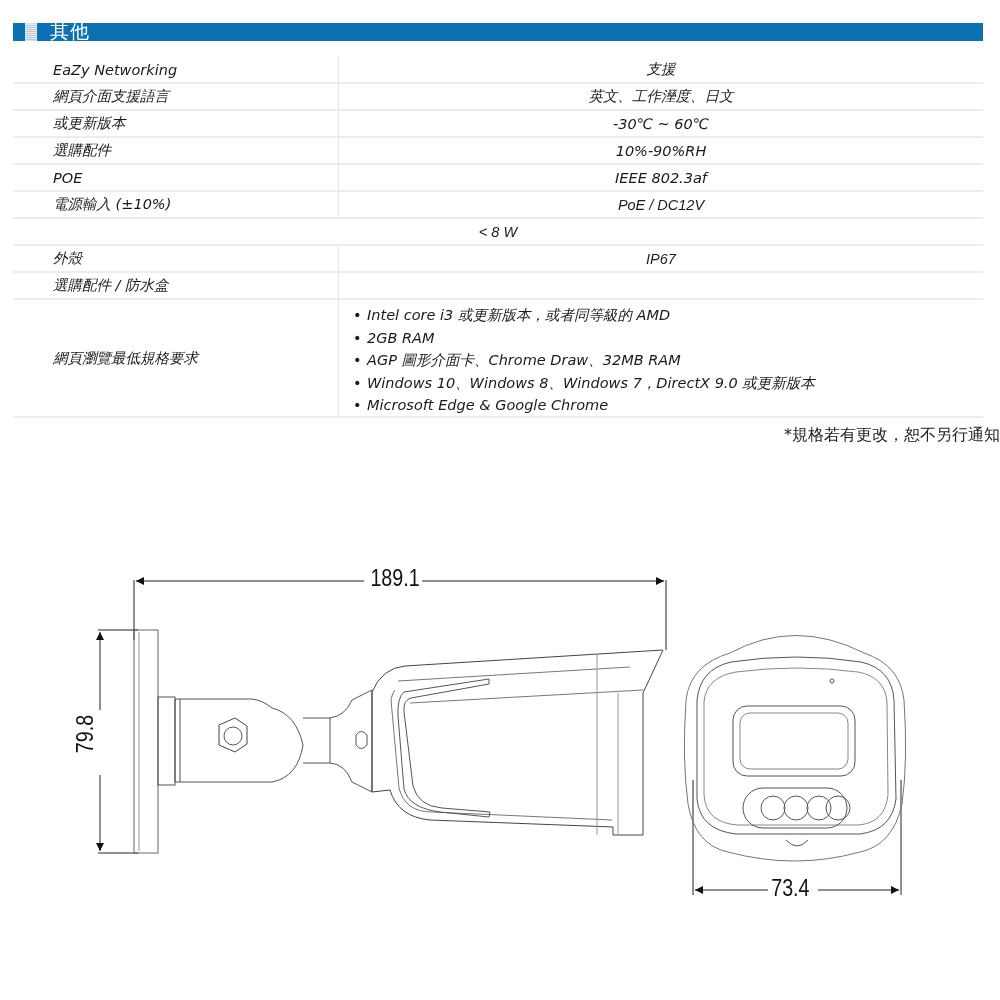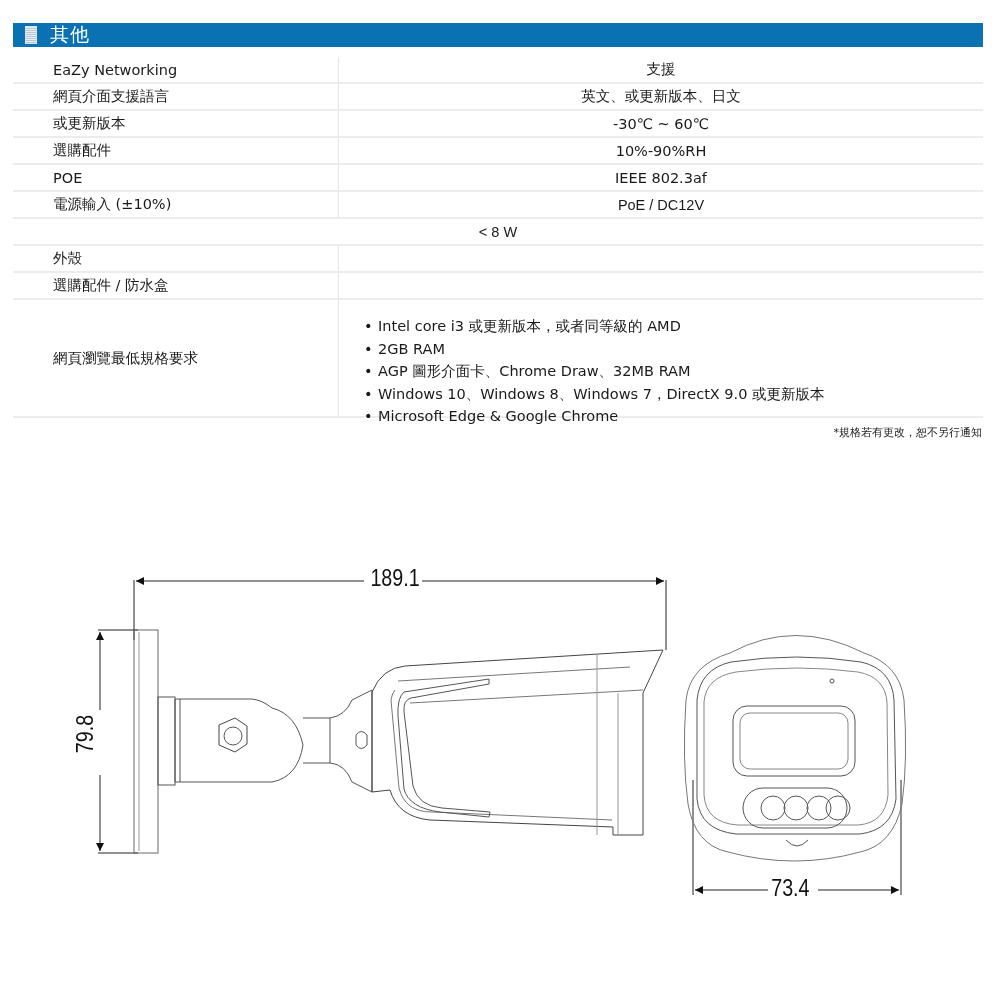--- a/index.html
+++ b/index.html
@@ -1,40 +1,40 @@
 <!DOCTYPE html>
 <html><head>
 <meta charset="utf-8">
 <style>
   html, body { margin: 0; padding: 0; background: #ffffff; }
   body { width: 1000px; height: 1000px; position: relative; overflow: hidden;
          font-family: "DejaVu Sans", "Liberation Sans", sans-serif; color: #1a1a1a; }
 
-  .section-header { position: absolute; left: 13px; top: 23px; width: 970px; height: 24px;
+  .section-header { position: absolute; left: 13px; top: 23px; width: 970px; height: 18px;
     background: #0a72b3; display: flex; align-items: center; box-sizing: border-box;
     padding-left: 12px; }
   .header-icon { width: 12px; height: 18px; margin-right: 13px;
     background: repeating-linear-gradient(to bottom, #e9eef2 0 1px, #b8c6d1 1px 2px);
     border: 1px solid #d8e2ea; box-sizing: border-box; }
   .header-title { color: #ffffff; font-size: 19px; letter-spacing: 1px; }
 
-  .spec-table { position: absolute; left: 13px; top: 57px; width: 970px; border-collapse: collapse; }
+  .spec-table { position: absolute; left: 13px; top: 57px; width: 970px; border-collapse: collapse; font-style: italic; }
   .spec-row { display: flex; border-bottom: 2px solid #ececec; box-sizing: border-box; height: 27px; }
   .spec-label { width: 326px; border-right: 1px solid #e4e4e4; box-sizing: border-box;
     padding-left: 40px; font-size: 14.5px; display: flex; align-items: center; }
   .spec-value { flex: 1; font-size: 14.5px; display: flex; align-items: center; justify-content: center; }
   .spec-value.arial { font-family: "Liberation Sans", sans-serif; }
 
   .spec-row.tall { height: 118px; border-bottom: 2px solid #ececec; }
   .spec-row.tall .spec-value { justify-content: flex-start; align-items: flex-start; }
-  .req-list { list-style: none; margin: 11px; padding: 4px 0 0 14px; }
+  .req-list { list-style: none; margin: 0; padding: 4px 0 0 14px; }
   .req-list li { font-size: 14.5px; line-height: 22.6px; position: relative; padding-left: 14px; }
   .req-list li::before { content: "•"; position: absolute; left: 0; top: 0; }
 
-  .disclaimer { position: absolute; right: 18px; top: 425px; font-size: 11px; color: #222; }
+  .disclaimer { position: absolute; right: 0; top: 425px; font-size: 16px; color: #222; }
 
   .drawing { position: absolute; left: 0; top: 540px; width: 884px; height: 400px; }
   .dim-label { position: absolute; font-family: "Liberation Sans", sans-serif; font-size: 24px;
     color: #111; background: #fff; transform: scaleX(0.82); }
   .dim-width { left: 362px; top: 24px; padding: 0 3px; }
   .dim-height { left: 62px; top: 180px; transform: rotate(-90deg) scaleX(0.82); }
   .dim-depth { left: 764px; top: 334px; padding: 0 3px; }
 </style>
 </head>
 <body>
@@ -44,21 +44,21 @@
   <span class="header-title">其他</span>
 </div>
 
 <div class="spec-table">
   <div class="spec-row">
     <div class="spec-label">EaZy Networking</div>
     <div class="spec-value">支援</div>
   </div>
   <div class="spec-row">
     <div class="spec-label">網頁介面支援語言</div>
-    <div class="spec-value">英文、或更新版本、日文</div>
+    <div class="spec-value">英文、工作溼度、日文</div>
   </div>
   <div class="spec-row">
     <div class="spec-label">或更新版本</div>
     <div class="spec-value">-30℃  ~ 60℃</div>
   </div>
   <div class="spec-row">
     <div class="spec-label">選購配件</div>
     <div class="spec-value">10%-90%RH</div>
   </div>
   <div class="spec-row">
@@ -67,20 +67,21 @@
   </div>
   <div class="spec-row">
     <div class="spec-label">電源輸入 (±10%)</div>
     <div class="spec-value arial">PoE / DC12V</div>
   </div>
   <div class="spec-row">
     <div class="spec-value arial">&lt; 8 W</div>
   </div>
   <div class="spec-row">
     <div class="spec-label">外殼</div>
+    <div class="spec-value arial">IP67</div>
   </div>
   <div class="spec-row">
     <div class="spec-label">選購配件 / 防水盒</div>
   </div>
   <div class="spec-row tall">
     <div class="spec-label">網頁瀏覽最低規格要求</div>
     <div class="spec-value">
       <ul class="req-list">
         <li>Intel core i3 或更新版本，或者同等級的 AMD</li>
         <li>2GB RAM</li>

